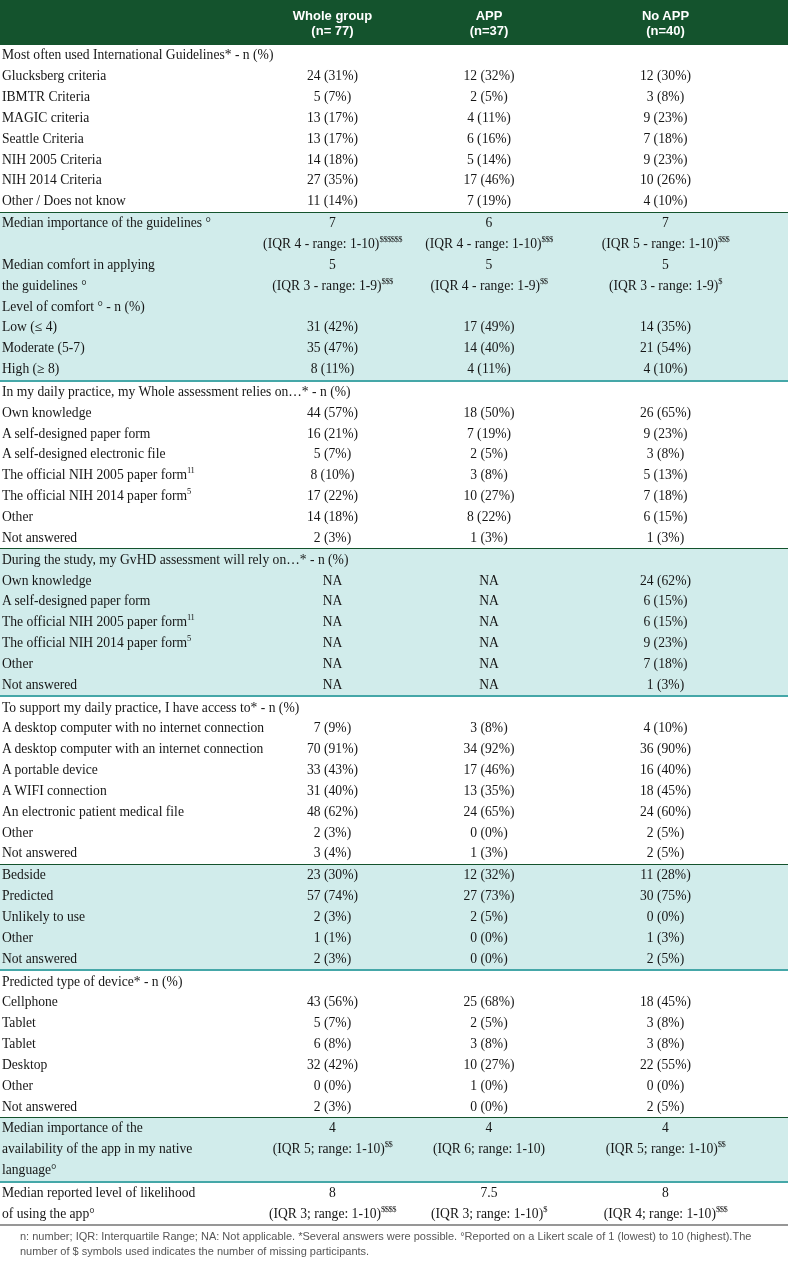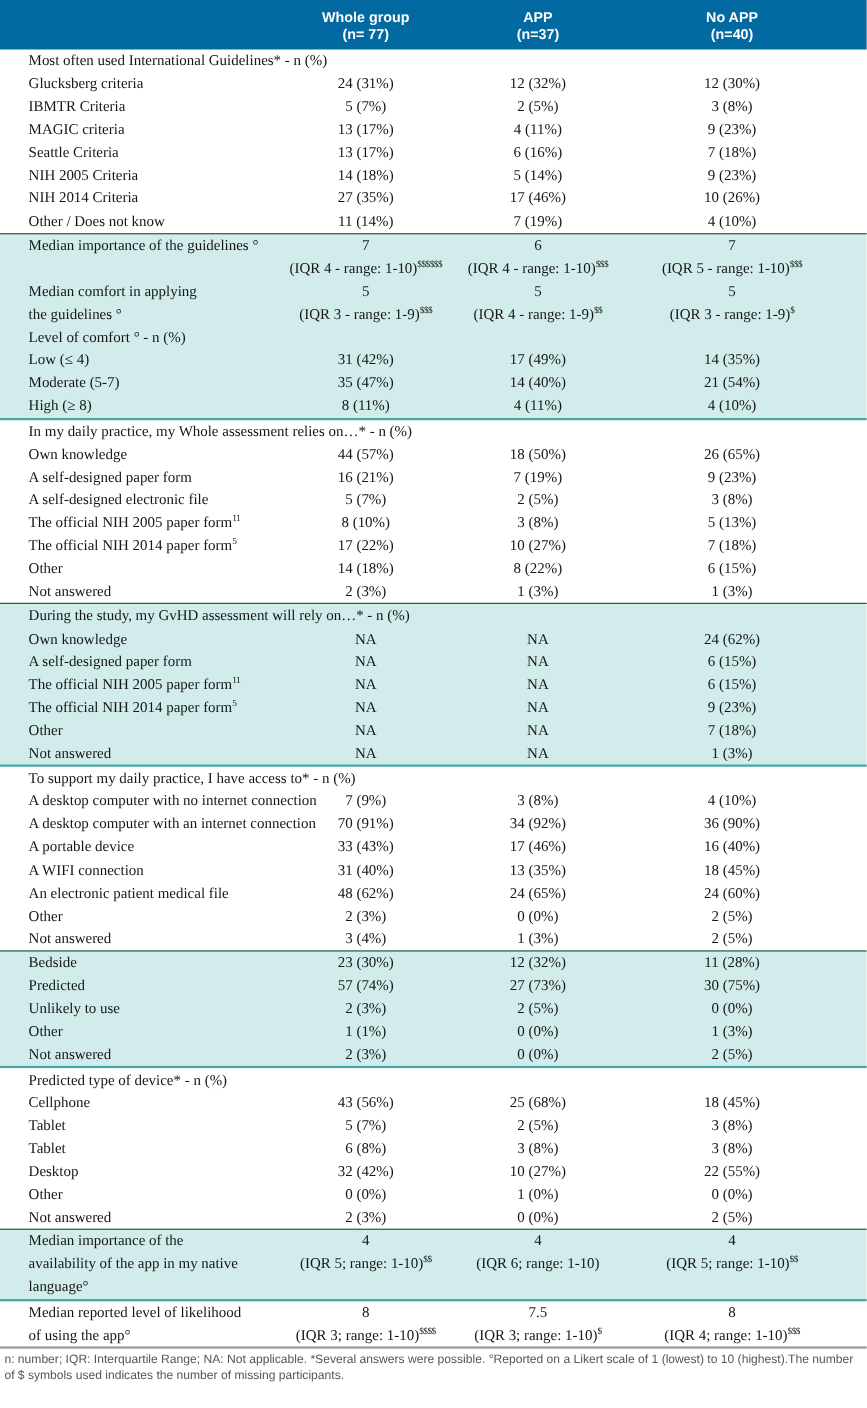--- a/index.html
+++ b/index.html
@@ -7,42 +7,42 @@
     width:788px;height:1280px;background:#ffffff;
     font-family:"Liberation Serif",serif;color:#161616;
     overflow:hidden;
   }
   .grid-row{
     display:grid;
     grid-template-columns:255px 155px 158px 195px 1fr;
   }
   
   .thead{
-    background:#0369a1;color:#ffffff;height:45px;
+    background:#14532d;color:#ffffff;height:45px;
     font-family:"Liberation Sans",sans-serif;font-weight:bold;
     font-size:13px;line-height:15px;align-items:center;text-align:center;
   }
   .thead .hcell{display:block;}
   
   .trow{height:20.85px;font-size:13.6px;align-items:center;}
-  .trow .lbl{padding-left:2px;white-space:nowrap;overflow:visible;margin-left:24px;}
+  .trow .lbl{padding-left:2px;white-space:nowrap;overflow:visible;}
   .trow .val{text-align:center;white-space:nowrap;}
   .trow.section .lbl{grid-column:1 / -1;}
   .band{
     background:#D1ECEB;
     border-top:1px solid #14532d;
     border-bottom:2px solid #45A7A8;
   }
   sup{font-size:8.5px;line-height:0;vertical-align:super;letter-spacing:-0.5px;}
   
   .footnote{
     border-top:2px solid #979797;
     font-family:"Liberation Sans",sans-serif;
     font-size:11px;line-height:14.5px;color:#565656;
-    padding:3px 4px 0 4px;margin-top:0;
+    padding:3px 4px 0 20px;margin-top:0;
   }
 </style>
 </head>
 <body>
 
 <div>
 
   <div class="grid-row thead">
     <span></span>
     <span>

